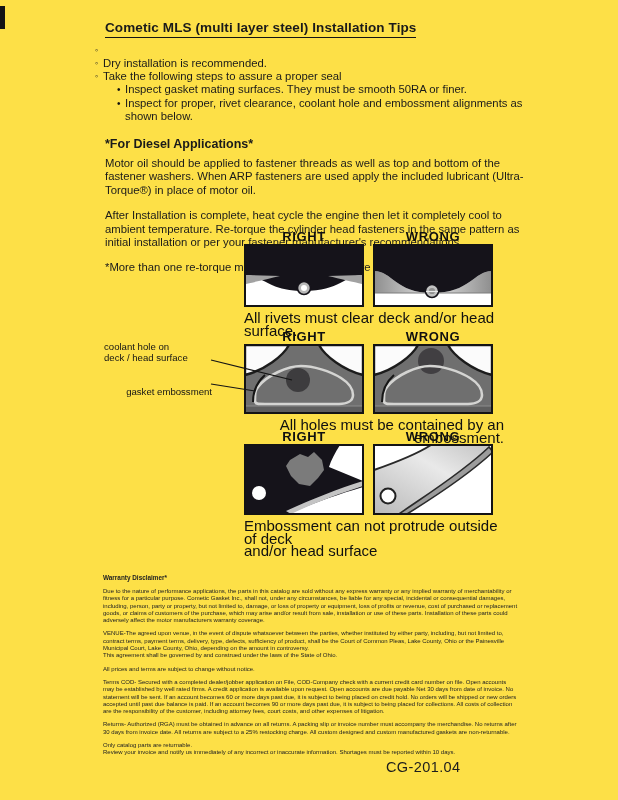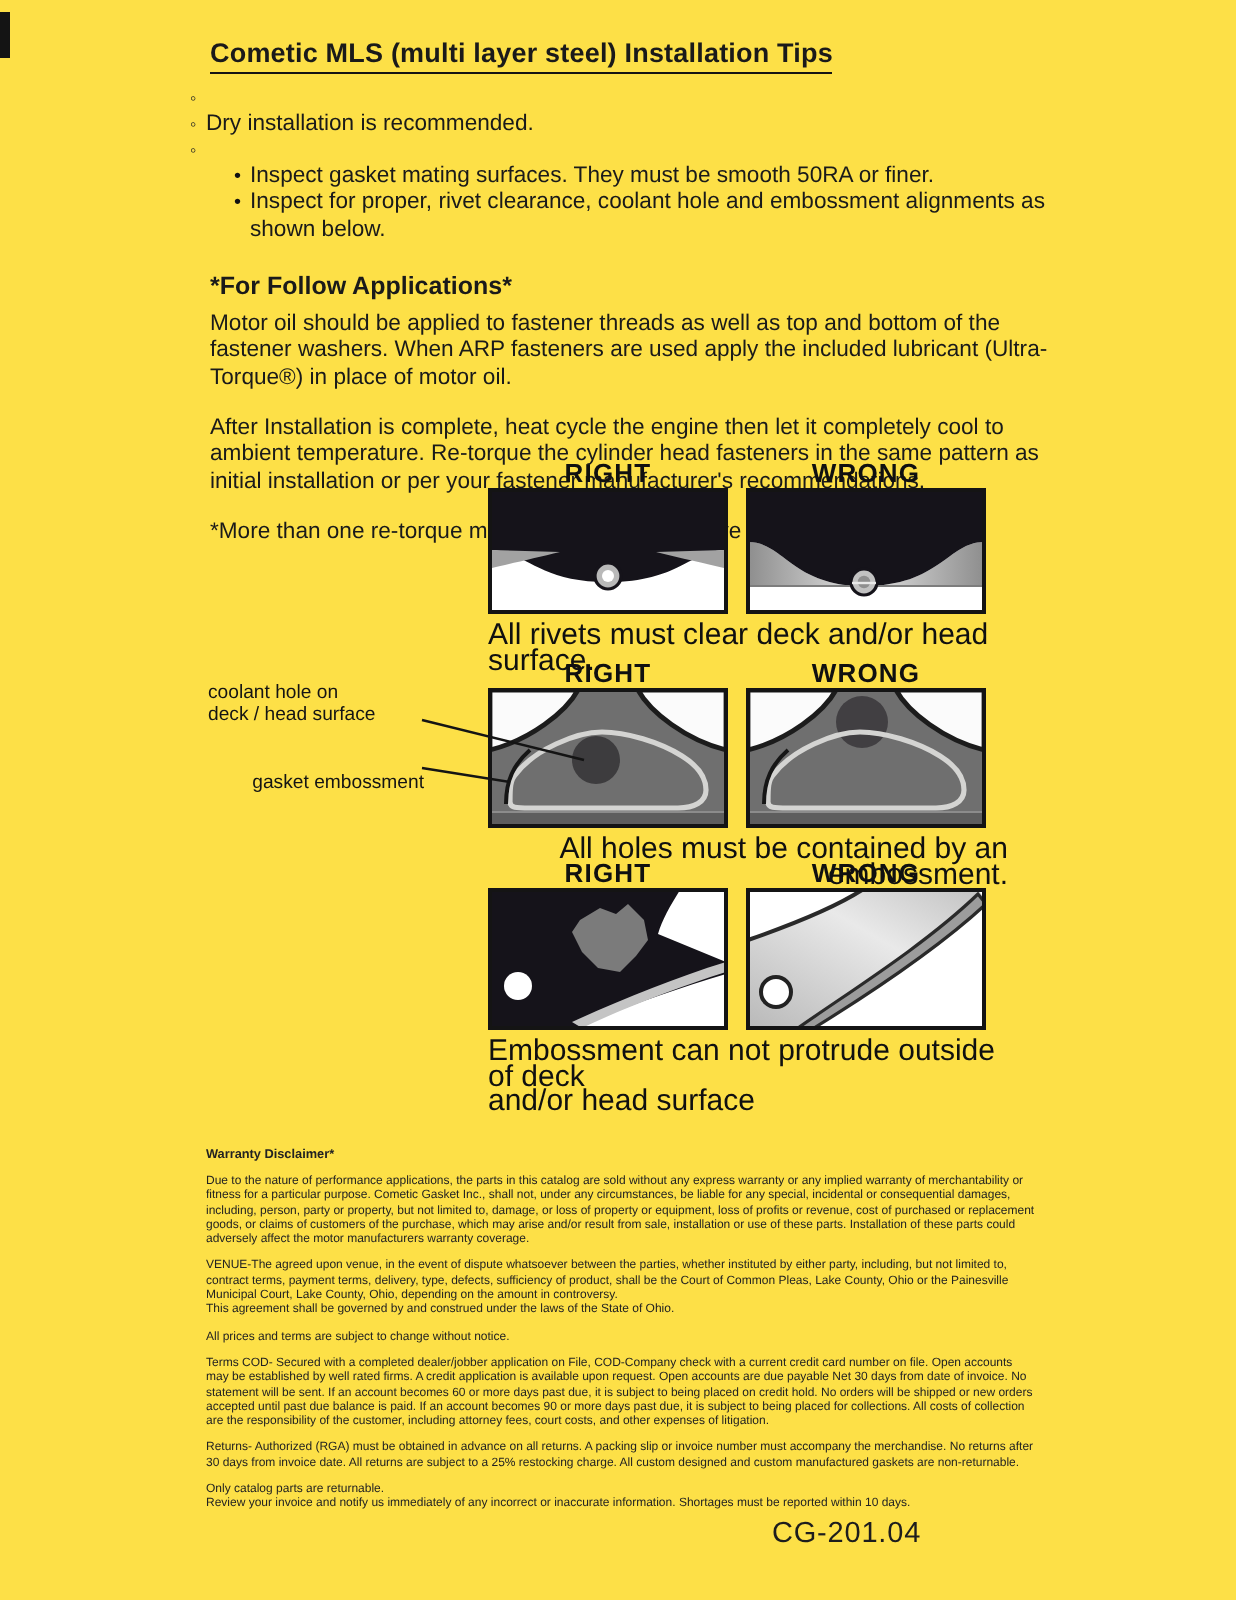--- a/index.html
+++ b/index.html
@@ -57,33 +57,34 @@
     <div class="blist">
       <div class="brow">
           <span class="bullet-o">◦</span>
         </div>
       <div class="brow">
           <span class="bullet-o">◦</span>
           <span>Dry installation is recommended.</span>
         </div>
       <div class="brow">
           <span class="bullet-o">◦</span>
+          <span>Take the following steps to assure a proper seal</span>
         </div>
       <div class="brow sub">
           <span class="bullet-f">•</span>
           <span>Inspect gasket mating surfaces.  They must be smooth 50RA or finer.</span>
         </div>
       <div class="brow sub">
           <span class="bullet-f">•</span>
           <span>Inspect for proper, rivet clearance, coolant hole and embossment alignments as shown below.</span>
         </div>
     </div>
 
     <div class="diesel">
-      <h2>*For Follow Applications*</h2>
+      <h2>*For Diesel Applications*</h2>
       <p>Motor oil should be applied to fastener threads as well as top and bottom of the fastener washers. When ARP fasteners are used apply the included lubricant (Ultra-Torque®) in place of motor oil.</p>
       <p>After Installation is complete, heat cycle the engine then let it completely cool to ambient temperature. Re-torque the cylinder head fasteners in the same pattern as initial installation or per your fastener manufacturer's recommendations.</p>
       <p class="note">*More than one re-torque may be required to achieve proper fastener stretch*</p>
     </div>
   </div>
 
   <div class="figrow fig1">
     <div class="panels">
       <div class="pcol">
         <div class="plabel">RIGHT</div>

